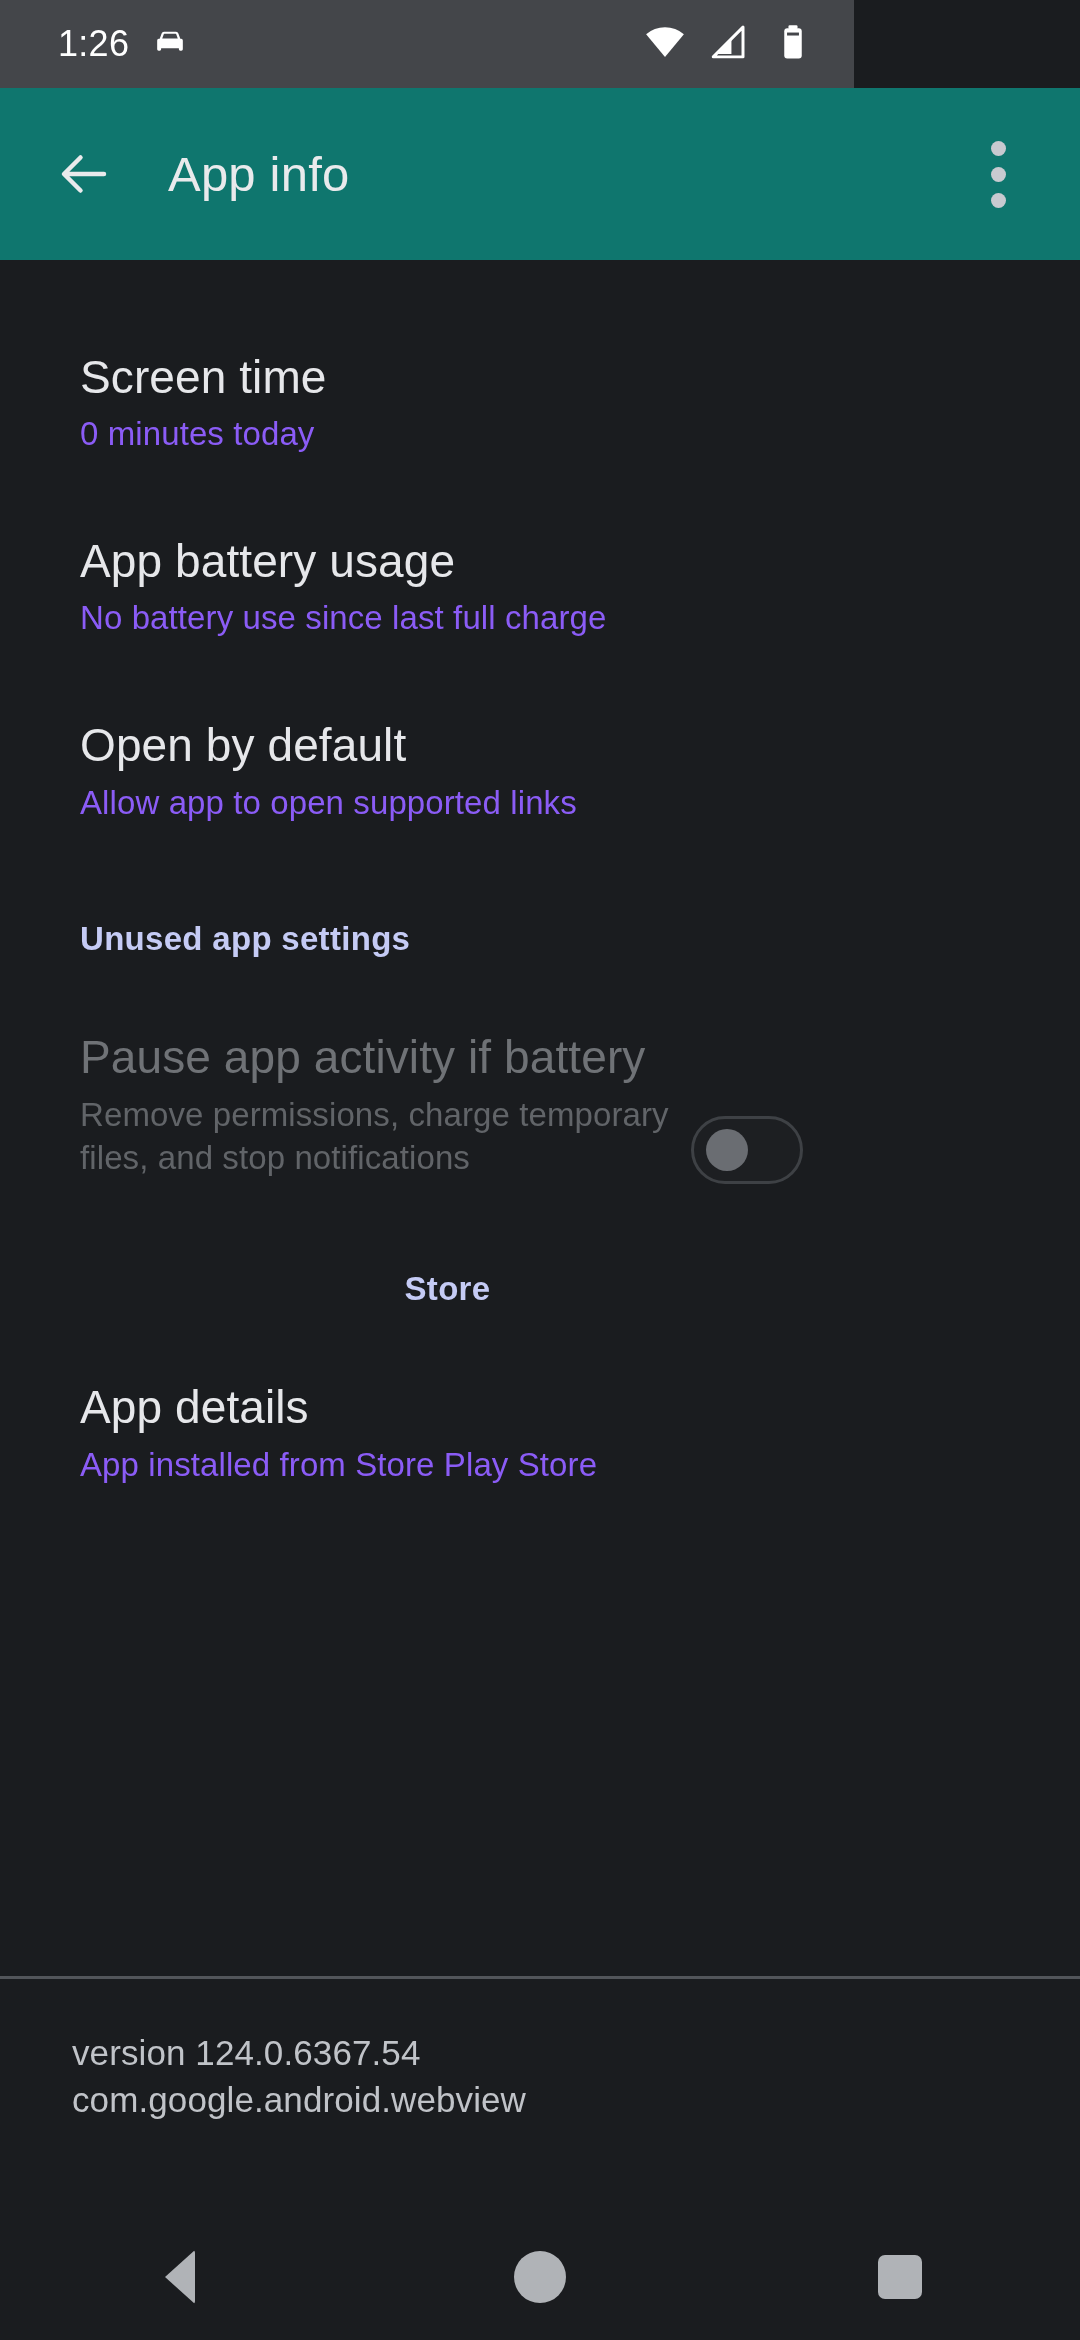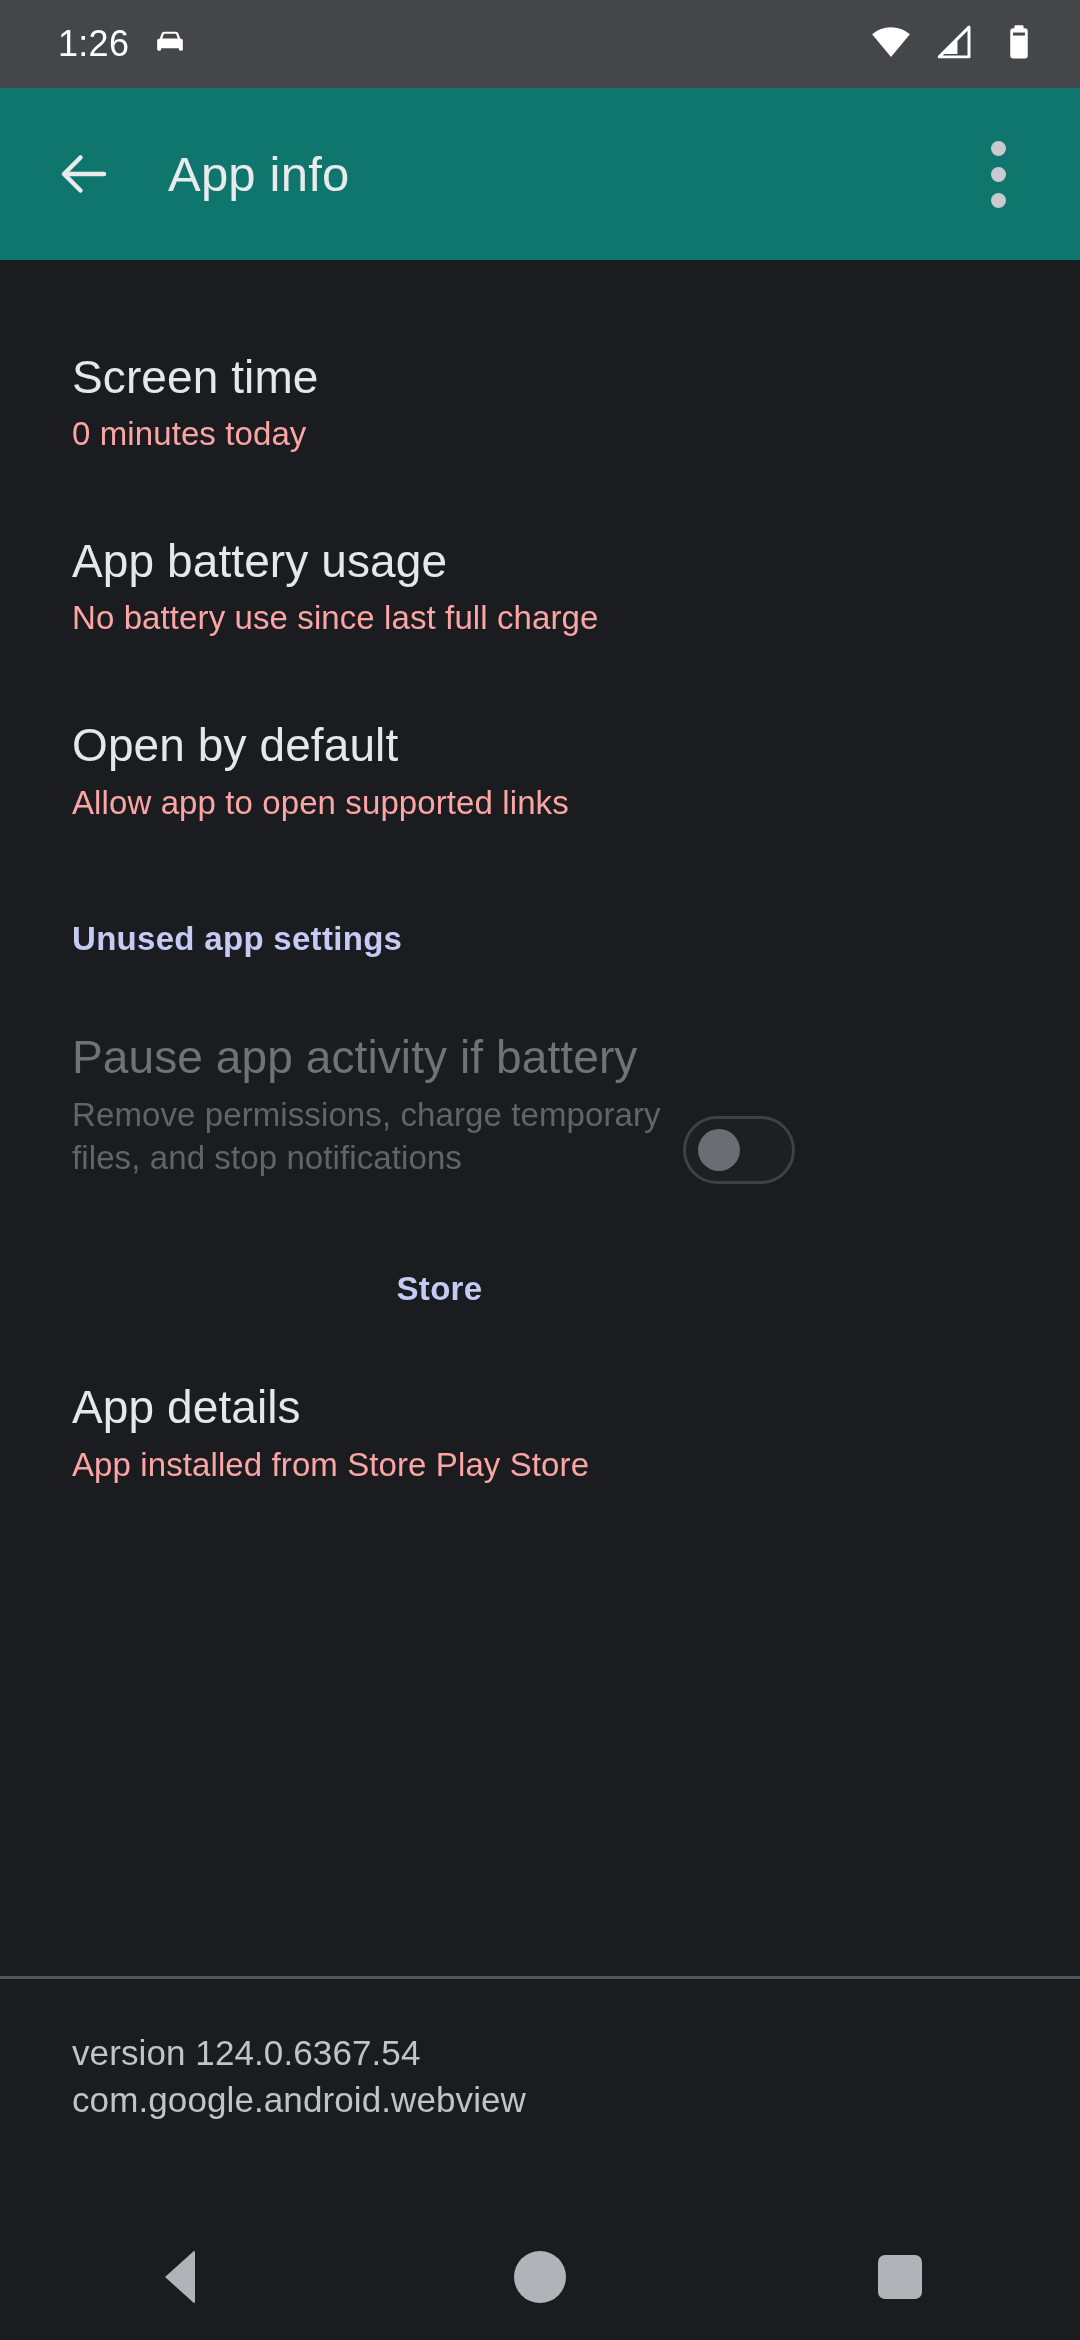--- a/index.html
+++ b/index.html
@@ -6,21 +6,21 @@
   html, body {
     width:1080px; height:2340px;
     background:#1a1c1f;
     font-family:"Liberation Sans", sans-serif;
     overflow:hidden;
   }
   .screen { position:relative; width:1080px; height:2340px; background:#1a1c1f; }
 
   
   .statusbar{
-    position:absolute; top:0; left:0; width:1080px; height:88px;
+    position:absolute; top:0; left:0; width:854px; height:88px;
     background:#44464a;
     display:flex; align-items:center; justify-content:space-between;
     padding:0 40px 0 58px;
   }
   .status-left{ display:flex; align-items:center; gap:22px; }
   .clock{ color:#ffffff; font-size:36px; letter-spacing:.3px; }
   .status-right{ display:flex; align-items:center; gap:22px; }
 
   
   .appbar{
@@ -36,25 +36,25 @@
     color:#e9eaec; font-size:49px; margin-left:28px; letter-spacing:.2px;
   }
   .overflow-btn{
     position:absolute; right:34px; top:50%; transform:translateY(-50%);
     width:96px; height:110px;
     display:flex; flex-direction:column; align-items:center; justify-content:center; gap:11px;
   }
   .dot{ width:15px; height:15px; border-radius:50%; background:#c8cad0; }
 
   
-  .content{ position:absolute; top:260px; left:0; width:879px; }
+  .content{ position:absolute; top:260px; left:8px; width:879px; }
 
   .row{ padding:0 72px; position:relative; }
   .row-title{ color:#e6e7ea; font-size:46px; line-height:1.18; letter-spacing:.1px; }
-  .row-sub{ color:#fca5a5; font-size:33px; line-height:1.30; margin-top:9px; letter-spacing:.1px; }
+  .row-sub{ color:#8b5cf6; font-size:33px; line-height:1.30; margin-top:9px; letter-spacing:.1px; }
 
   .section-head{
     padding:0 72px;
     color:#c5cbf5; font-size:33px; font-weight:bold; letter-spacing:.3px;
   }
 
   
   .row-disabled .row-title{ color:#6f7276; }
   .row-disabled .row-sub{ color:#616468; }
   .row-switch{ display:flex; align-items:flex-start; justify-content:space-between; }

